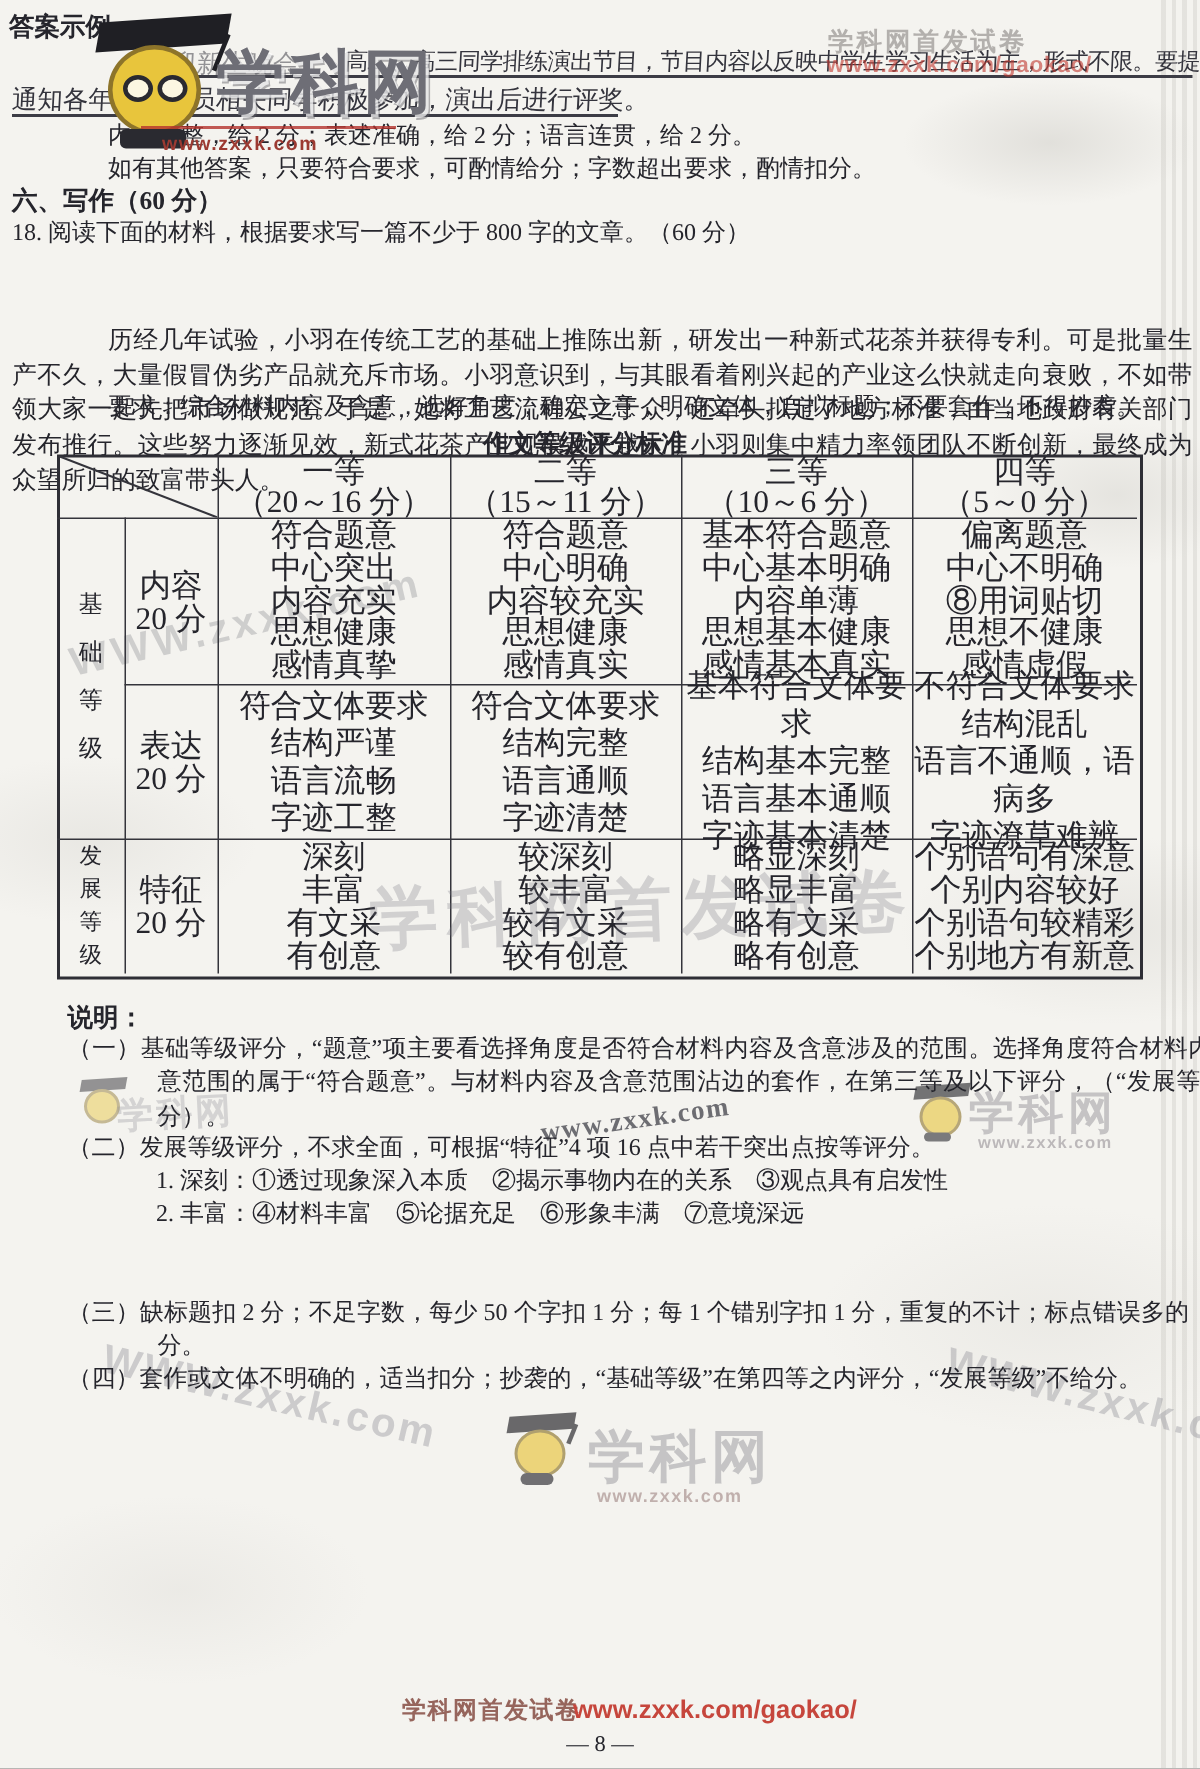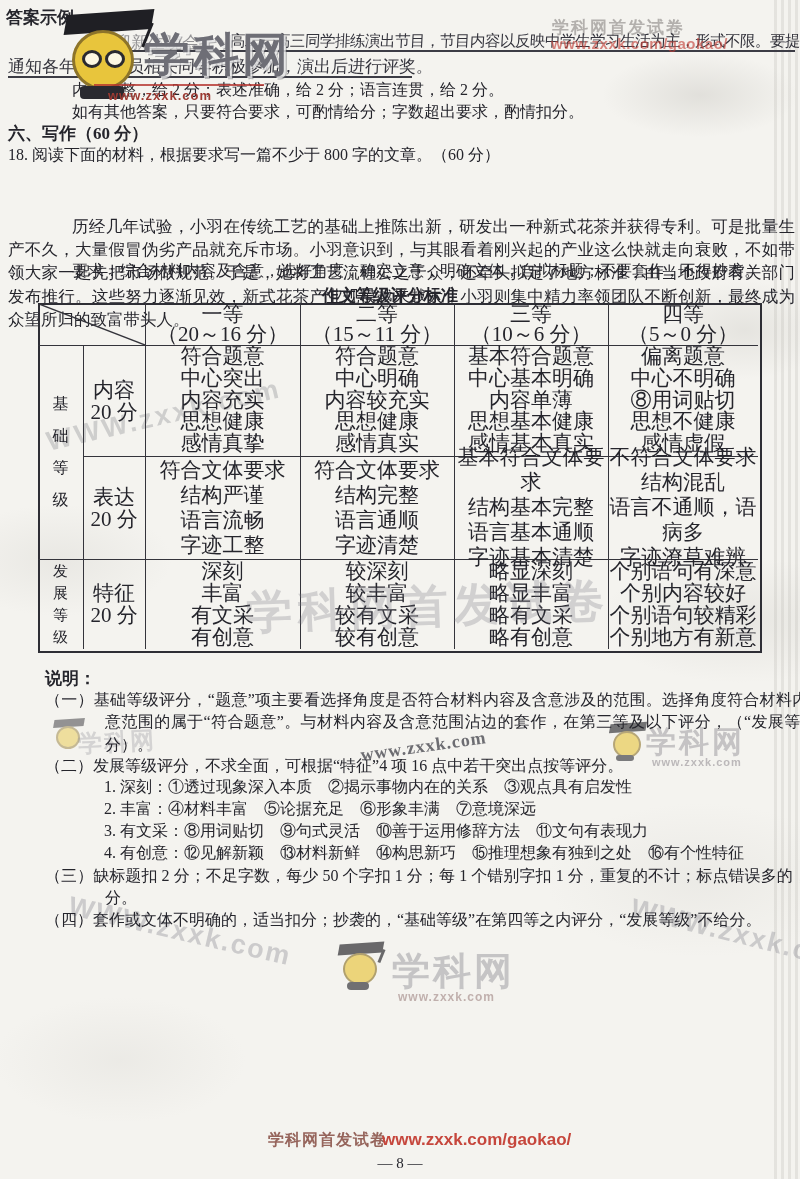--- a/index.html
+++ b/index.html
@@ -154,22 +154,20 @@
   <div class="cell" style="left:609px;top:560px;width:148px;height:88px;line-height:22px;">个别语句有深意
 个别内容较好
 个别语句较精彩
 个别地方有新意</div>
 
   <div class="t b nowrap" style="left:45px;top:667px;font-size:17px;">说明：</div>
   <div class="t note" style="left:45px;top:689px;width:752px;">（一）基础等级评分，“题意”项主要看选择角度是否符合材料内容及含意涉及的范围。选择角度符合材料内容及含意范围的属于“符合题意”。与材料内容及含意范围沾边的套作，在第三等及以下评分，（“发展等级”不给分）。</div>
   <div class="t note" style="left:45px;top:755px;width:752px;">（二）发展等级评分，不求全面，可根据“特征”4 项 16 点中若干突出点按等评分。</div>
   <div class="t nowrap" style="left:104px;top:777px;font-size:16px;">1. 深刻：①透过现象深入本质　②揭示事物内在的关系　③观点具有启发性</div>
   <div class="t nowrap" style="left:104px;top:799px;font-size:16px;">2. 丰富：④材料丰富　⑤论据充足　⑥形象丰满　⑦意境深远</div>
-  <div class="t nowrap" style="left:104px;top:821px;font-size:16px;">3. 有文采：⑧用词贴切　⑨句式灵活　⑩善于运用修辞方法　⑪文句有表现力</div>
-  <div class="t nowrap" style="left:104px;top:843px;font-size:16px;">4. 有创意：⑫见解新颖　⑬材料新鲜　⑭构思新巧　⑮推理想象有独到之处　⑯有个性特征</div>
   <div class="t note" style="left:45px;top:865px;width:752px;">（三）缺标题扣 2 分；不足字数，每少 50 个字扣 1 分；每 1 个错别字扣 1 分，重复的不计；标点错误多的，酌情扣分。</div>
   <div class="t note" style="left:45px;top:909px;width:752px;">（四）套作或文体不明确的，适当扣分；抄袭的，“基础等级”在第四等之内评分，“发展等级”不给分。</div>
 
   <div class="mascot" style="left:58px;top:10px;z-index:5;">
     <div class="cap" style="left:8px;top:2px;width:86px;height:20px;"></div>
     <div class="tassel" style="left:88px;top:12px;height:26px;"></div>
     <div class="head" style="left:14px;top:20px;width:56px;height:54px;"></div>
     <div class="eye" style="left:24px;top:40px;width:14px;height:12px;"></div>
     <div class="eye" style="left:47px;top:40px;width:14px;height:12px;"></div>
     <div class="bodyb" style="left:22px;top:76px;width:44px;height:13px;"></div>

